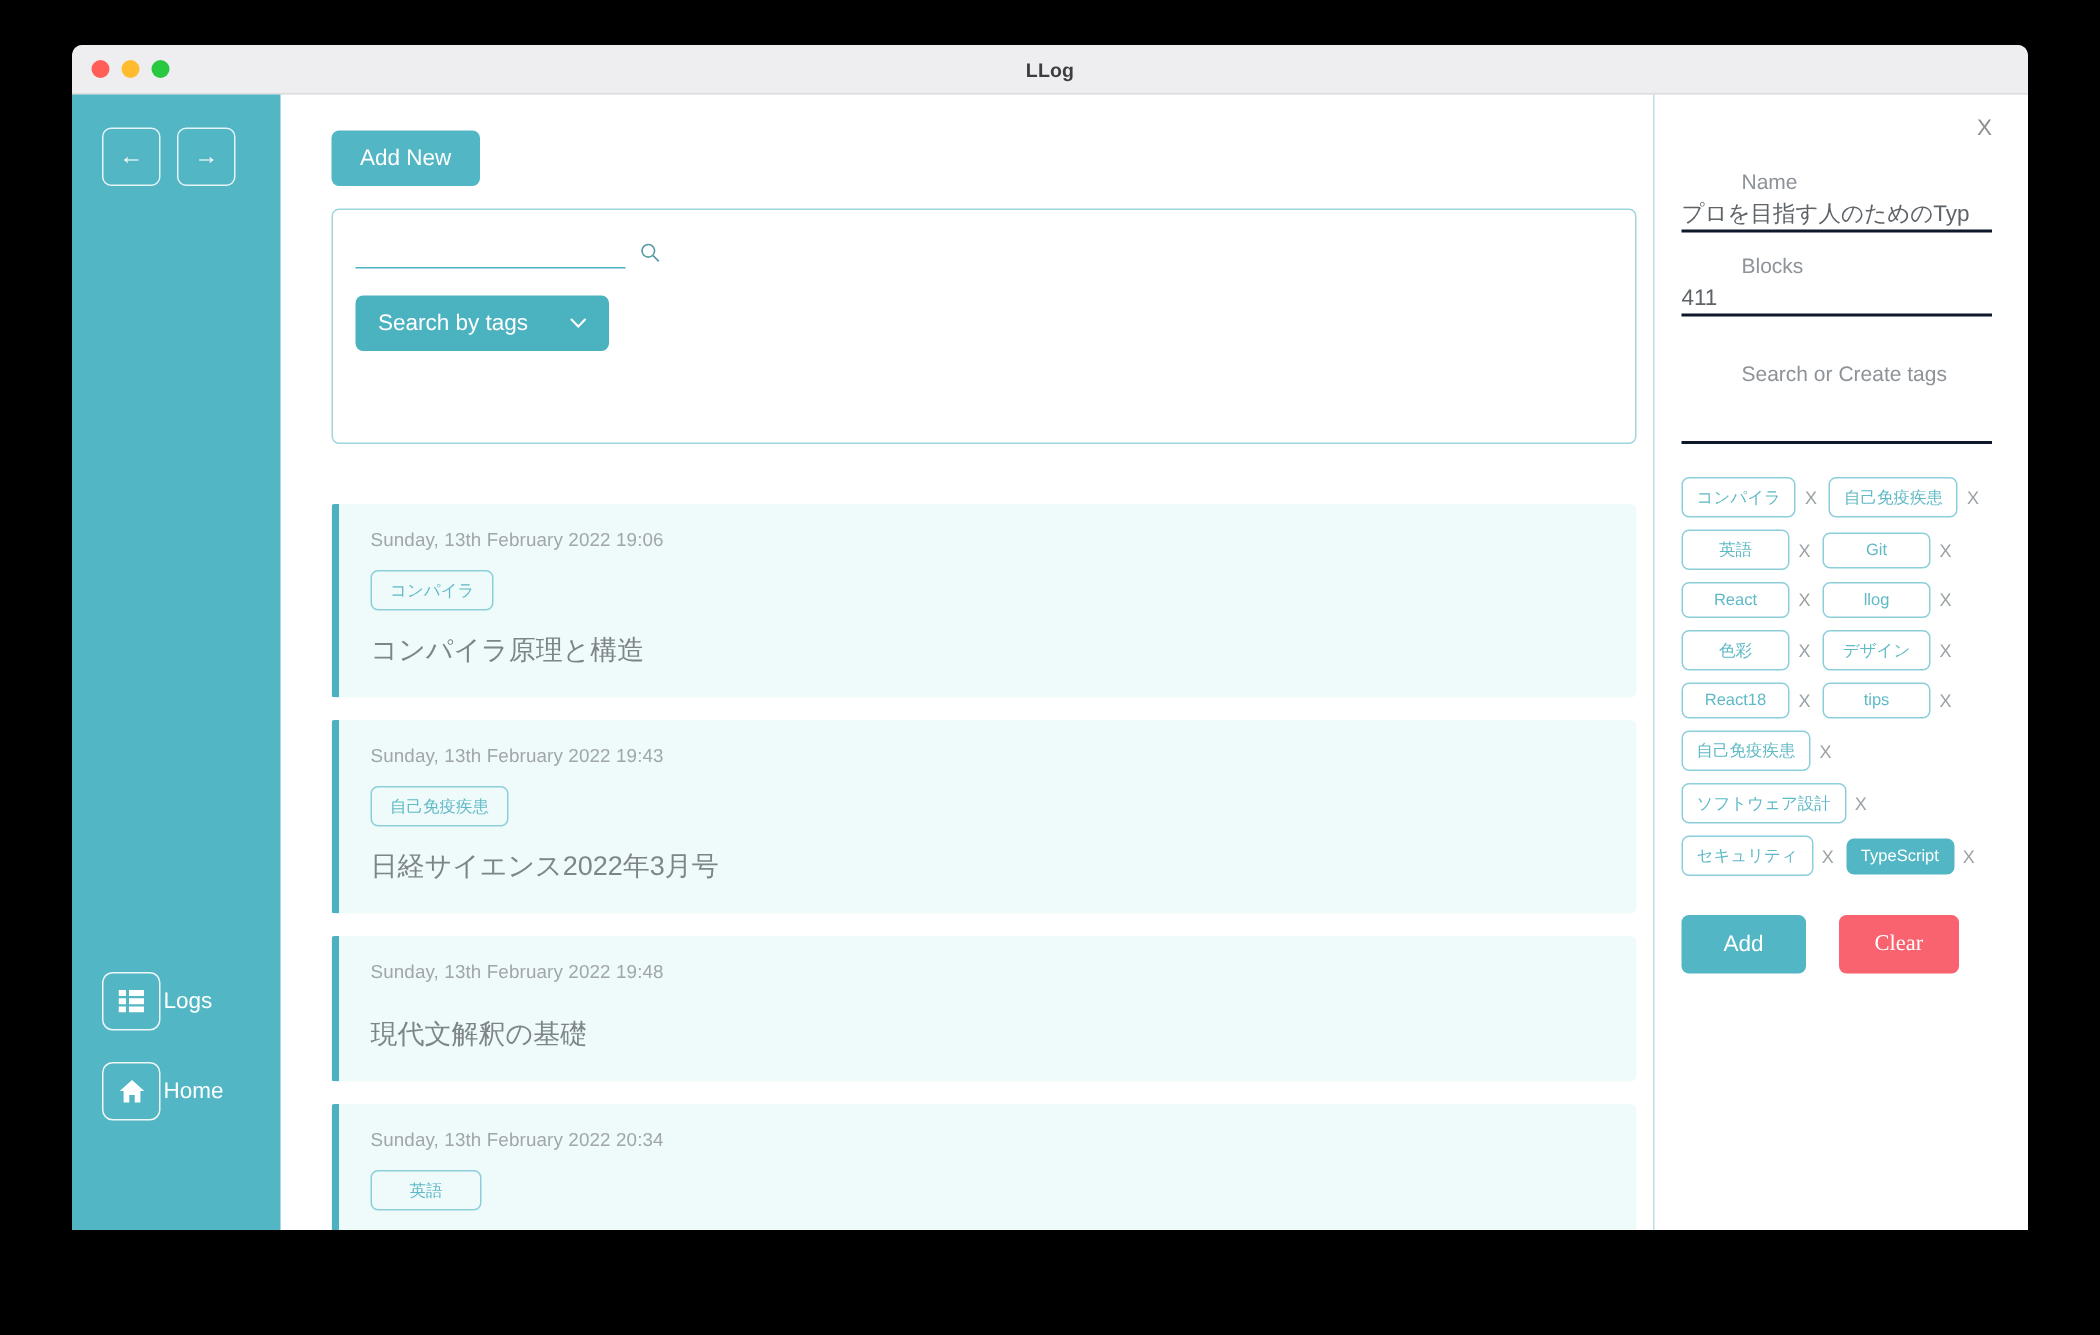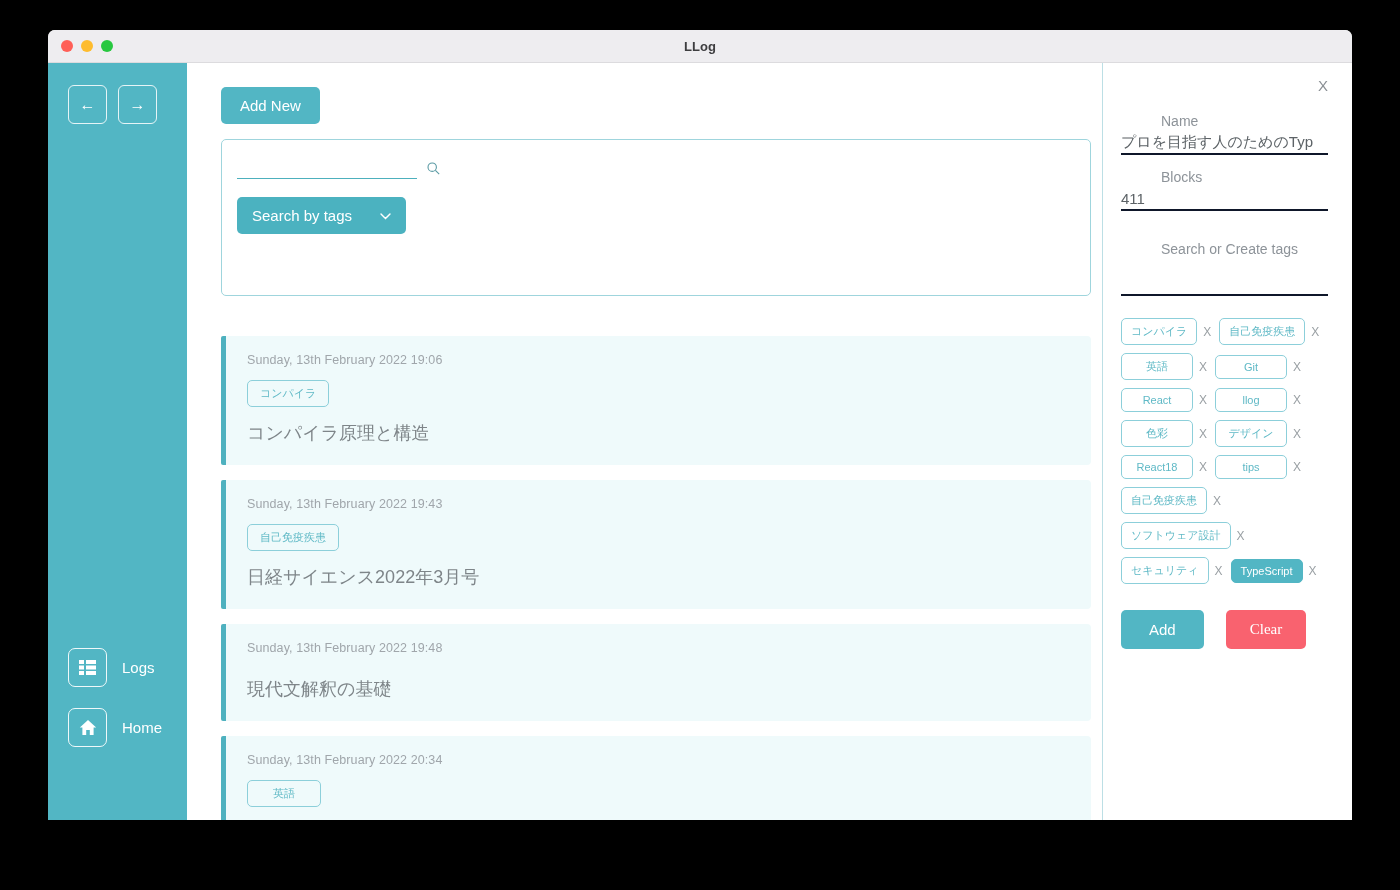--- a/index.html
+++ b/index.html
@@ -71,21 +71,21 @@
     border-radius: 6px;
     display: flex; align-items: center; justify-content: center;
     color: #ffffff;
     font-size: 16px;
     line-height: 1;
     background: transparent;
     cursor: pointer;
   }
   .nav-spacer { flex: 1; }
   .navlist { padding: 0 0 73px 20px; display: flex; flex-direction: column; gap: 21px; }
-  .navitem { display: flex; align-items: center; gap: 15px; cursor: pointer; }
+  .navitem { display: flex; align-items: center; gap: 2px; cursor: pointer; }
   .navicon {
     width: 39px; height: 39px;
     border: 1px solid rgba(255,255,255,0.9);
     border-radius: 7px;
     display: flex; align-items: center; justify-content: center;
     color: #fff;
   }
   .navlabel { color: #ffffff; font-size: 15px; }
 
   

